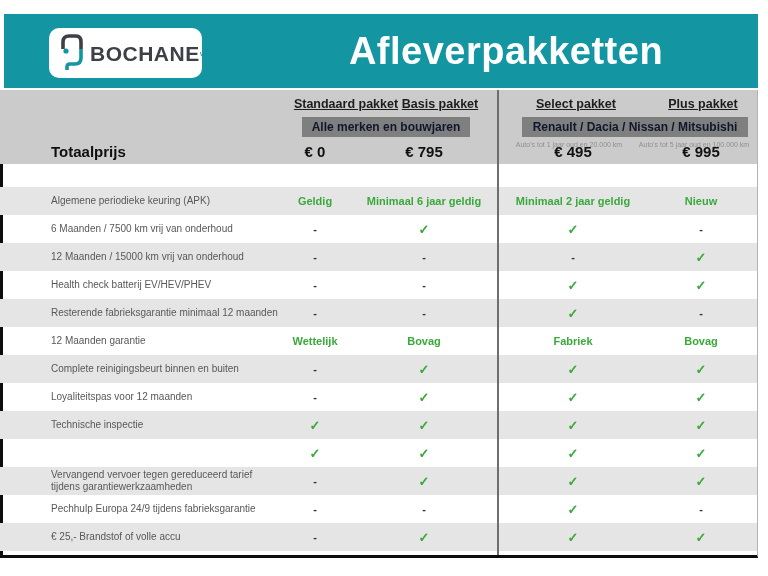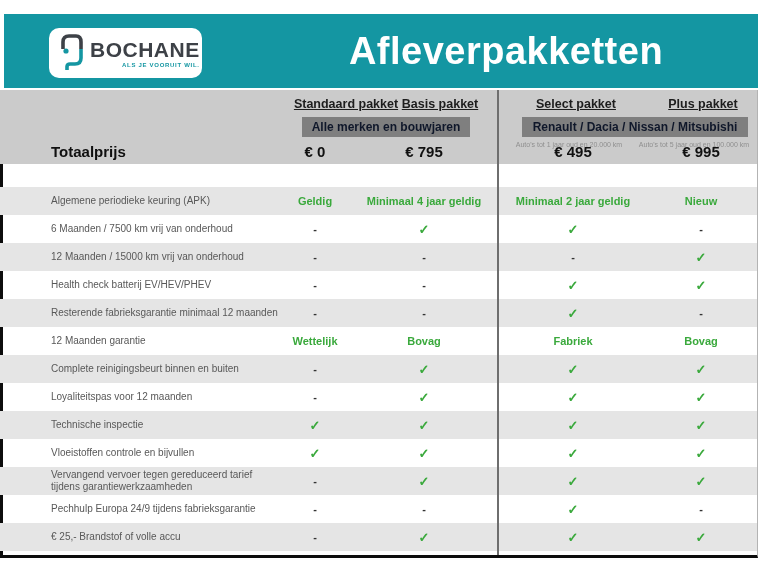--- a/index.html
+++ b/index.html
@@ -12,21 +12,21 @@
   .banner-title{
     position:absolute;left:250px;right:0;top:0;height:100%;
     display:flex;align-items:center;justify-content:center;
     color:#ffffff;font-weight:bold;font-size:38px;letter-spacing:.5px;
   }
   .logo-box{
     position:absolute;left:45px;top:14px;width:153px;height:50px;background:#ffffff;
     border-radius:10px;display:flex;align-items:center;gap:7px;
     padding:0 10px;box-sizing:border-box;
   }
-  .logo-text{display:flex;flex-direction:column;}
+  .logo-text{display:flex;flex-direction:row;}
   .logo-name{font-size:21px;font-weight:bold;color:#3d4147;letter-spacing:.5px;line-height:1;}
   .logo-tag{font-size:6px;color:var(--teal);font-weight:bold;text-align:right;letter-spacing:.7px;margin-top:2px;}
   .dark-stroke{stroke:#3d4147;fill:none;stroke-width:3.6;}
   .teal-stroke{stroke:var(--teal);fill:none;stroke-width:3.6;}
   .teal-fill{fill:var(--teal);}
 
   
   .table-wrap{
     position:absolute;left:0;top:90px;width:758px;height:468px;box-sizing:border-box;
     border-left:3px solid #0d0d0d;border-bottom:3px solid #0d0d0d;border-right:1px solid #b3b3b3;
@@ -89,21 +89,21 @@
       <div id="notes" class="contents"><div class="note n3">Auto's tot 1 jaar oud en 20.000 km</div><div class="note n4">Auto's tot 5 jaar oud en 100.000 km</div></div>
       <div class="total-row">
         <div class="total-label">Totaalprijs</div>
         <div id="prices" class="contents"><div class="vcol price c1">€ 0</div><div class="vcol price c2">€ 795</div><div class="vcol price c3">€ 495</div><div class="vcol price c4">€ 995</div></div>
       </div>
     </div>
     <div id="rows">
         <div class="row alt">
           <div class="rlabel">Algemene periodieke keuring (APK)</div>
           <span class="vcol c1 gtext">Geldig</span>
-          <span class="vcol c2 gtext">Minimaal 4 jaar geldig</span>
+          <span class="vcol c2 gtext">Minimaal 6 jaar geldig</span>
           <span class="vcol c3 gtext">Minimaal 2 jaar geldig</span>
           <span class="vcol c4 gtext">Nieuw</span>
         </div>
         <div class="row">
           <div class="rlabel">6 Maanden / 7500 km vrij van onderhoud</div>
           <span class="vcol c1 dash">-</span>
           <span class="vcol c2 check">✓</span>
           <span class="vcol c3 check">✓</span>
           <span class="vcol c4 dash">-</span>
         </div>
@@ -150,21 +150,20 @@
           <span class="vcol c4 check">✓</span>
         </div>
         <div class="row alt">
           <div class="rlabel">Technische inspectie</div>
           <span class="vcol c1 check">✓</span>
           <span class="vcol c2 check">✓</span>
           <span class="vcol c3 check">✓</span>
           <span class="vcol c4 check">✓</span>
         </div>
         <div class="row">
-          <div class="rlabel">Vloeistoffen controle en bijvullen</div>
           <span class="vcol c1 check">✓</span>
           <span class="vcol c2 check">✓</span>
           <span class="vcol c3 check">✓</span>
           <span class="vcol c4 check">✓</span>
         </div>
         <div class="row alt">
           <div class="rlabel">Vervangend vervoer tegen gereduceerd tarief
 tijdens garantiewerkzaamheden</div>
           <span class="vcol c1 dash">-</span>
           <span class="vcol c2 check">✓</span>

